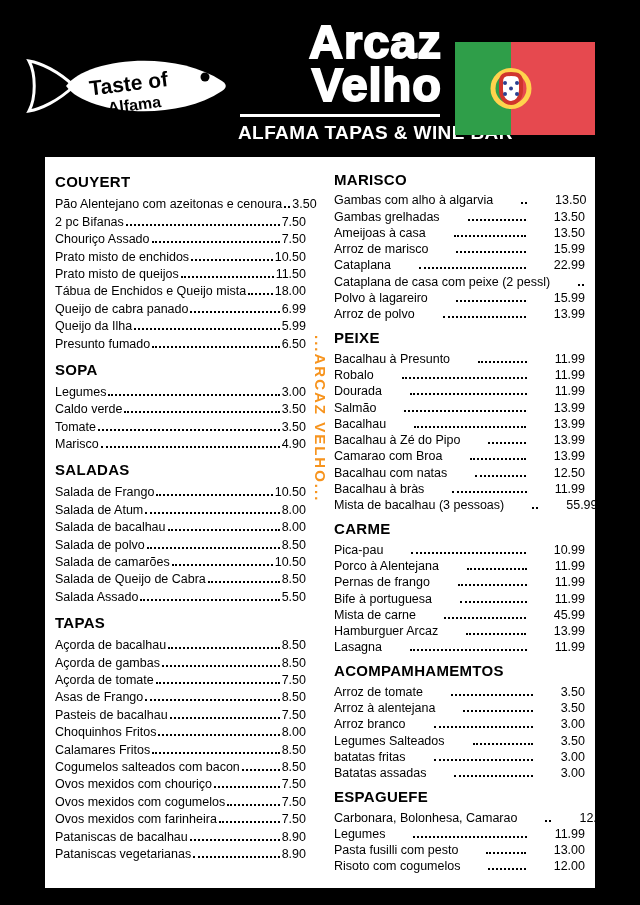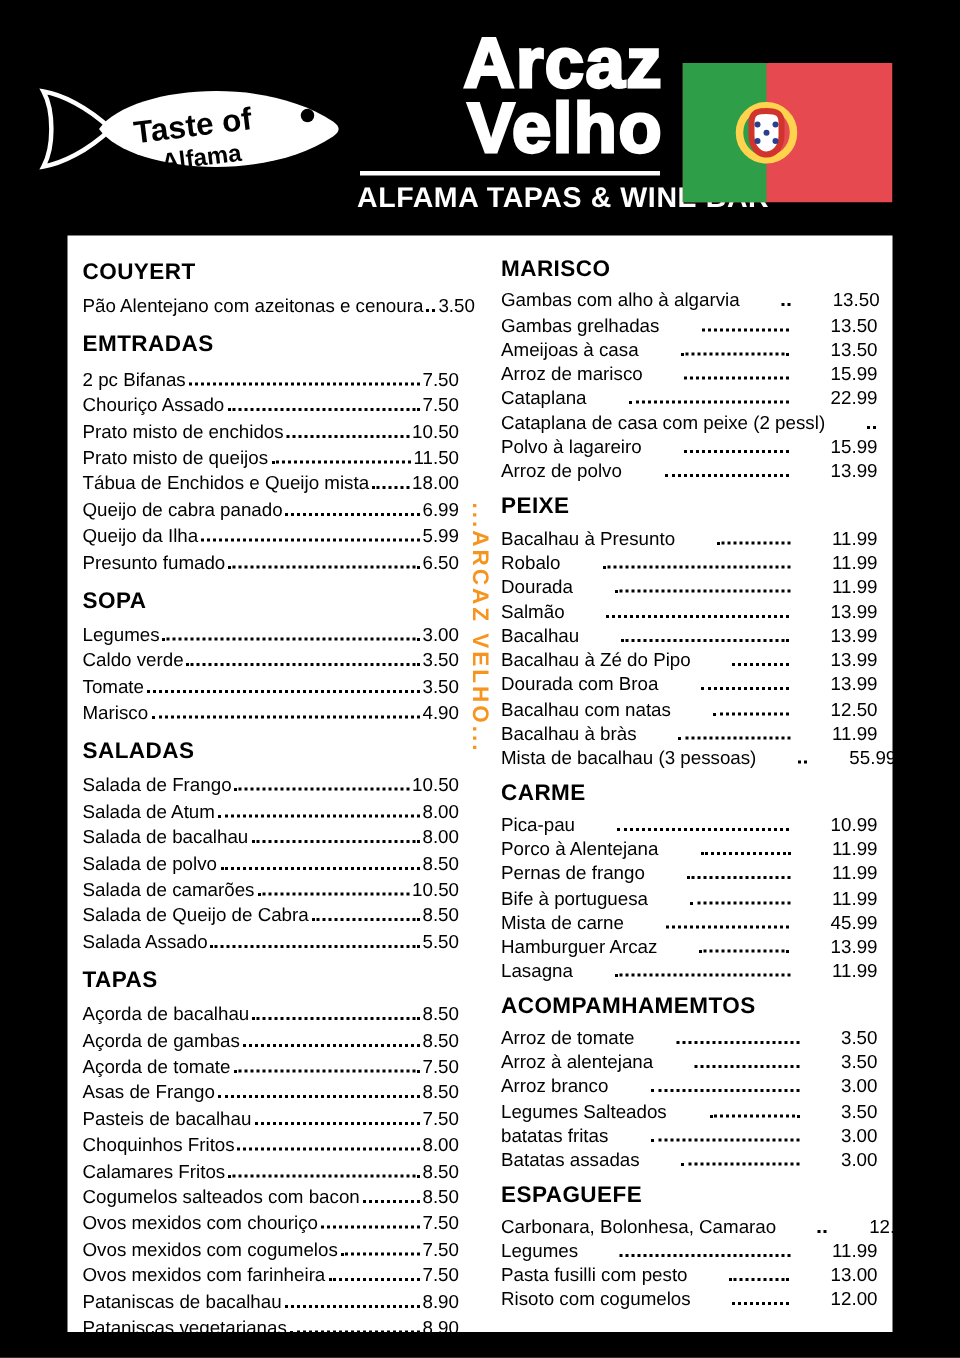--- a/index.html
+++ b/index.html
@@ -67,21 +67,20 @@
     <div class="col" id="col-left">
         <section class="menu-section">
           <h2 class="section-title">COUYERT</h2>
           <div class="item">
             <span class="nm">Pão Alentejano com azeitonas e cenoura</span>
             <span class="dots"></span>
             <span class="pr">3.50</span>
           </div>
         </section>
         <section class="menu-section">
-          <h2 class="section-title">EMTRADAS</h2>
           <div class="item">
             <span class="nm">2 pc Bifanas</span>
             <span class="dots"></span>
             <span class="pr">7.50</span>
           </div>
           <div class="item">
             <span class="nm">Chouriço Assado</span>
             <span class="dots"></span>
             <span class="pr">7.50</span>
           </div>
@@ -316,21 +315,21 @@
             <span class="nm">Bacalhau</span>
             <span class="dots"></span>
             <span class="pr">13.99</span>
           </div>
           <div class="item">
             <span class="nm">Bacalhau à Zé do Pipo</span>
             <span class="dots"></span>
             <span class="pr">13.99</span>
           </div>
           <div class="item">
-            <span class="nm">Dourada com Broa</span>
+            <span class="nm">Camarao com Broa</span>
             <span class="dots"></span>
             <span class="pr">13.99</span>
           </div>
           <div class="item">
             <span class="nm">Bacalhau com natas</span>
             <span class="dots"></span>
             <span class="pr">12.50</span>
           </div>
           <div class="item">
             <span class="nm">Bacalhau à bràs</span>

